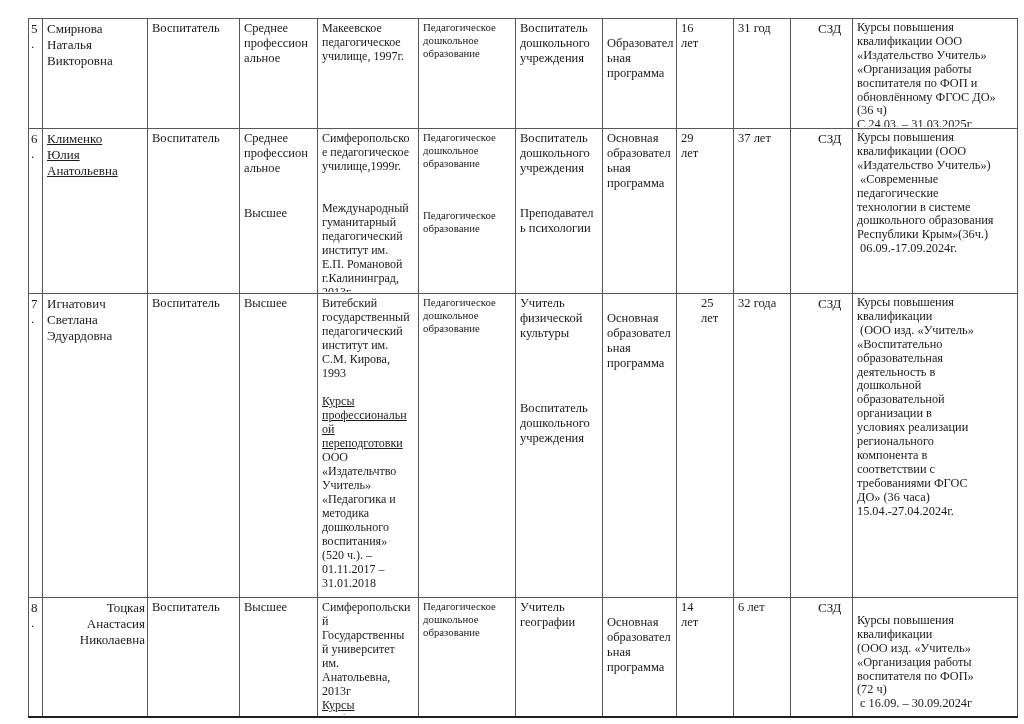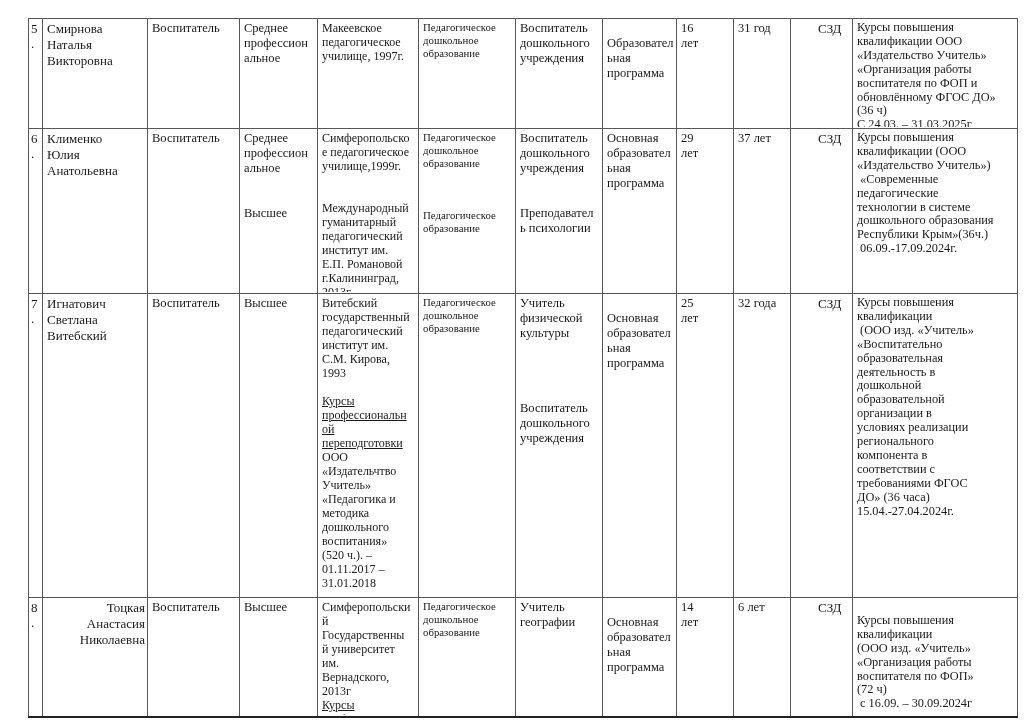--- a/index.html
+++ b/index.html
@@ -133,21 +133,21 @@
 (36 ч)
 С 24.03. – 31.03.2025г</span></div>
           </td>
         </tr>
         <tr style="height: 165px;">
           <td class="c0">
             <div class="cw" style="height: 161px;"><span>6
 .</span></div>
           </td>
           <td class="c1">
-            <div class="cw" style="height: 161px;"><span>Клименко
+            <div class="cw" style="height: 161px; text-decoration: underline;"><span>Клименко
 Юлия
 Анатольевна</span></div>
           </td>
           <td class="c2">
             <div class="cw" style="height: 161px;"><span>Воспитатель</span></div>
           </td>
           <td class="c3">
             <div class="cw" style="height: 161px;"><span>Среднее
 профессион
 альное
@@ -217,21 +217,21 @@
           </td>
         </tr>
         <tr style="height: 304px;">
           <td class="c0">
             <div class="cw" style="height: 300px;"><span>7
 .</span></div>
           </td>
           <td class="c1">
             <div class="cw" style="height: 300px;"><span>Игнатович
 Светлана
-Витебский</span></div>
+Эдуардовна</span></div>
           </td>
           <td class="c2">
             <div class="cw" style="height: 300px;"><span>Воспитатель</span></div>
           </td>
           <td class="c3">
             <div class="cw" style="height: 300px;"><span>Высшее</span></div>
           </td>
           <td class="c4">
             <div class="cw" style="height: 300px;"><span>Витебский
 государственный
@@ -273,21 +273,21 @@
 учреждения</span></div>
           </td>
           <td class="c7">
             <div class="cw" style="height: 300px;"><span>
 Основная
 образовател
 ьная
 программа</span></div>
           </td>
           <td class="c8">
-            <div class="cw" style="height: 300px;"><span>25
+            <div class="cw" style="height: 300px; margin-left: 20px;"><span>25
 лет</span></div>
           </td>
           <td class="c9">
             <div class="cw" style="height: 300px;"><span>32 года</span></div>
           </td>
           <td class="c10">
             <div class="cw" style="height: 300px;"><span>СЗД</span></div>
           </td>
           <td class="c11">
             <div class="cw" style="height: 300px;"><span>Курсы повышения
@@ -323,21 +323,21 @@
           </td>
           <td class="c3">
             <div class="cw" style="height: 115px;"><span>Высшее</span></div>
           </td>
           <td class="c4">
             <div class="cw" style="height: 115px;"><span>Симферопольски
 й
 Государственны
 й университет
 им.
-Вернадского,
+Анатольевна,
 2013г
 </span><span class="u">Курсы
 профессиональн</span></div>
           </td>
           <td class="c5">
             <div class="cw" style="height: 115px;"><span>Педагогическое
 дошкольное
 образование</span></div>
           </td>
           <td class="c6">

